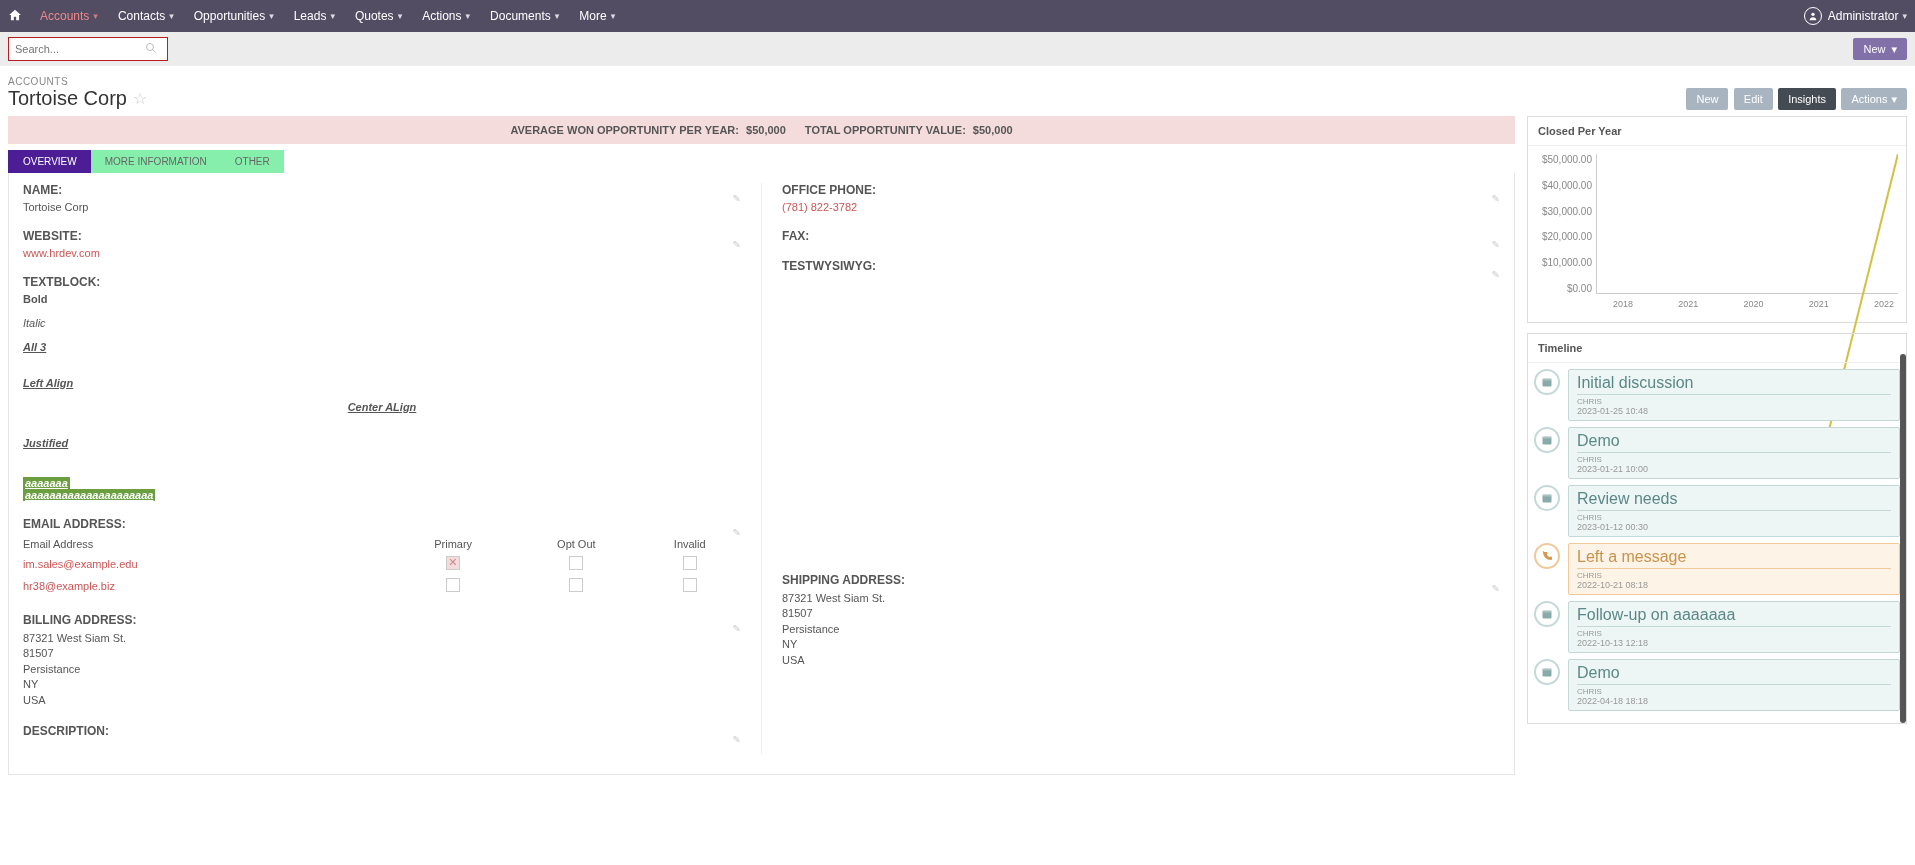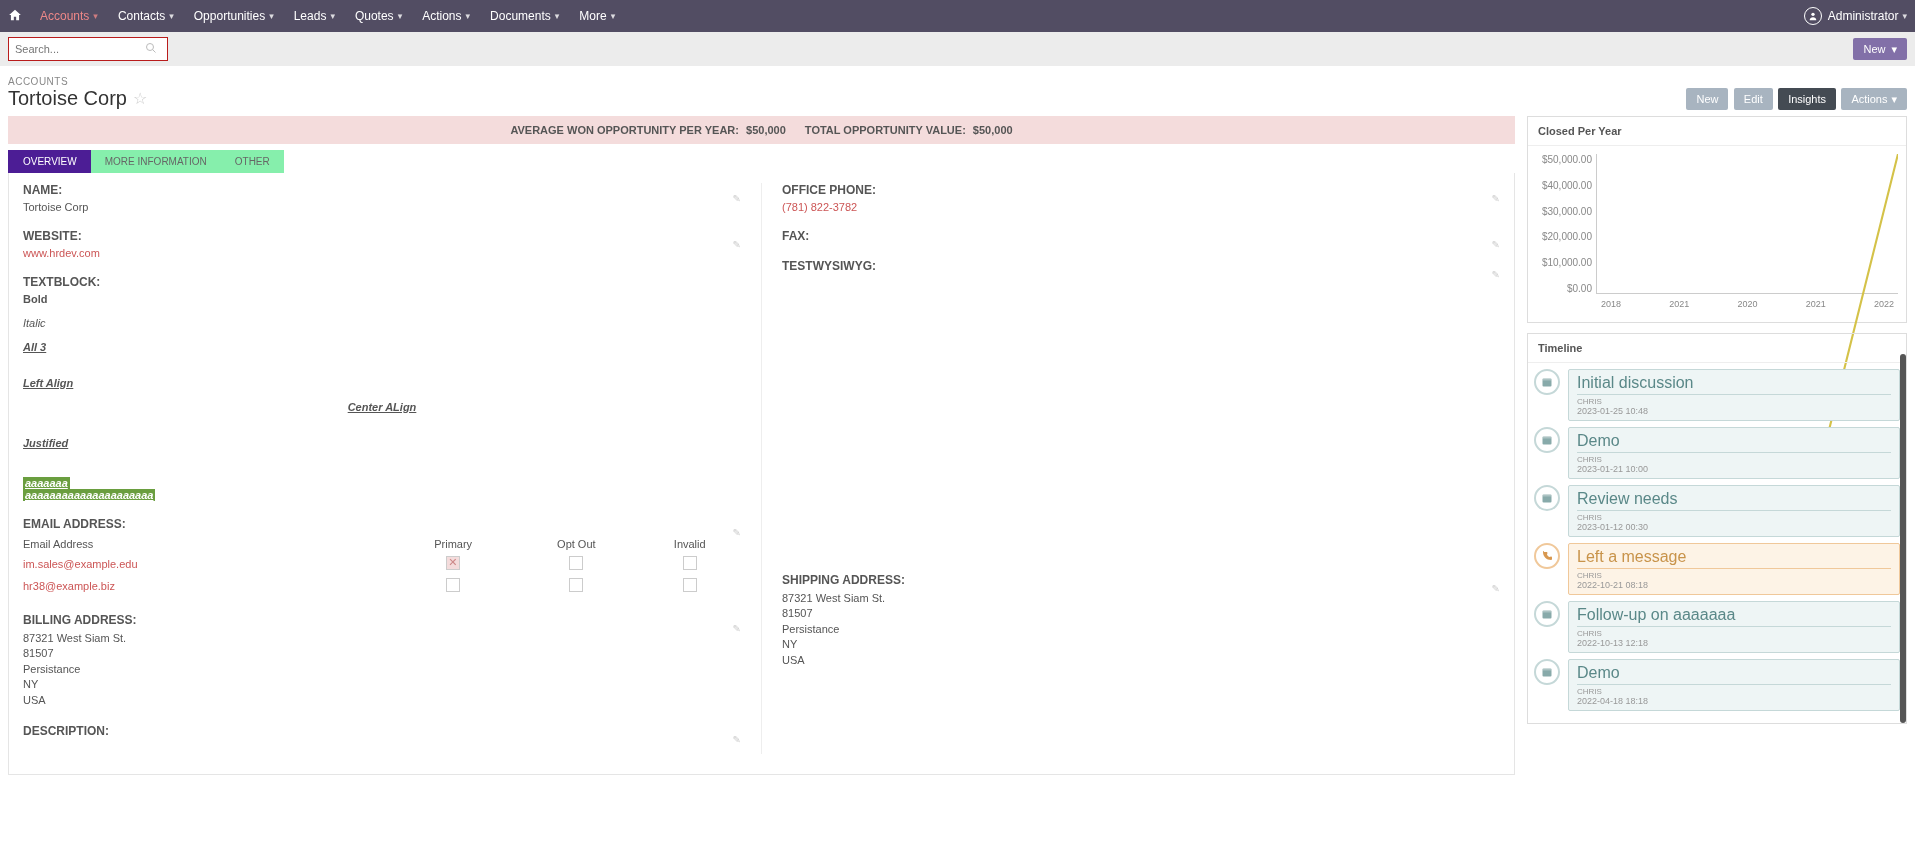--- a/index.html
+++ b/index.html
@@ -83,21 +83,21 @@
 
 
 .card { border: 1px solid #ddd; margin-bottom: 10px; }
 .card-header { padding: 8px 10px; font-size: 11px; font-weight: bold; color: #555; border-bottom: 1px solid #eee; }
 .card-body { padding: 8px; }
 
 
 .chart { position: relative; height: 160px; display: flex; }
 .y-axis { width: 60px; display: flex; flex-direction: column; justify-content: space-between; text-align: right; font-size: 10px; color: #888; height: 140px; padding-right: 4px; }
 .plot { flex: 1; position: relative; height: 140px; border-left: 1px solid #ccc; border-bottom: 1px solid #ccc; }
-.x-axis { position: absolute; bottom: -16px; left: 0; right: 0; display: flex; justify-content: space-between; font-size: 9px; color: #888; padding: 0 4px; }
+.x-axis { position: absolute; bottom: -16px; left: 12px; right: 0; display: flex; justify-content: space-between; font-size: 9px; color: #888; padding: 0 4px; }
 .chart-line { position: absolute; inset: 0; }
 
 
 .timeline-body { max-height: 360px; overflow: hidden; padding: 6px; }
 .tl-item { display: flex; gap: 8px; margin-bottom: 6px; }
 .tl-icon { width: 26px; height: 26px; border-radius: 50%; border: 2px solid #c5d8d8; display: flex; align-items: center; justify-content: center; color: #8aa; font-size: 12px; flex-shrink: 0; }
 .tl-icon.call { border-color: #f0c89a; color: #d89850; }
 .tl-content { flex: 1; border: 1px solid #c5d8d8; background: #eef5f5; padding: 4px 8px; border-radius: 2px; }
 .tl-content.call { border-color: #f0c89a; background: #fdf3e6; }
 .tl-title { font-size: 16px; color: #5a8888; padding-bottom: 2px; border-bottom: 1px solid #c5d8d8; margin-bottom: 2px; }

